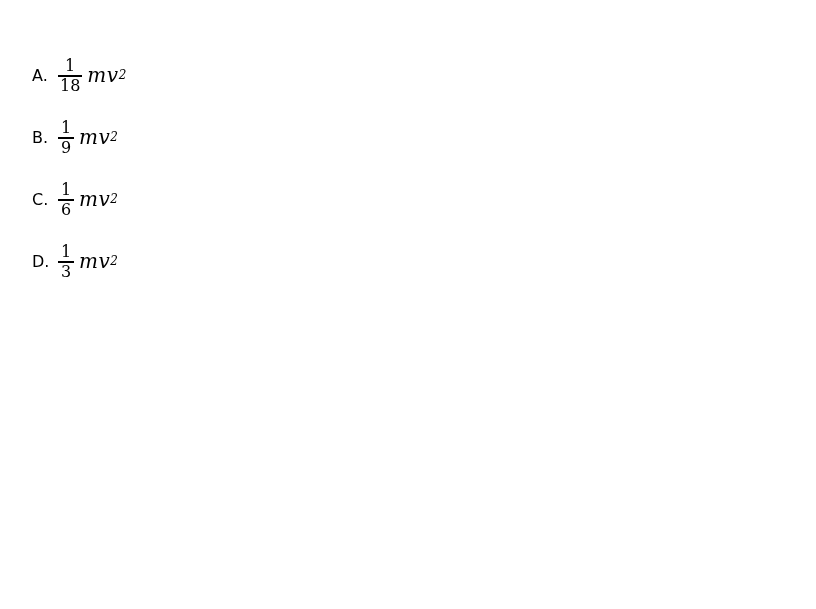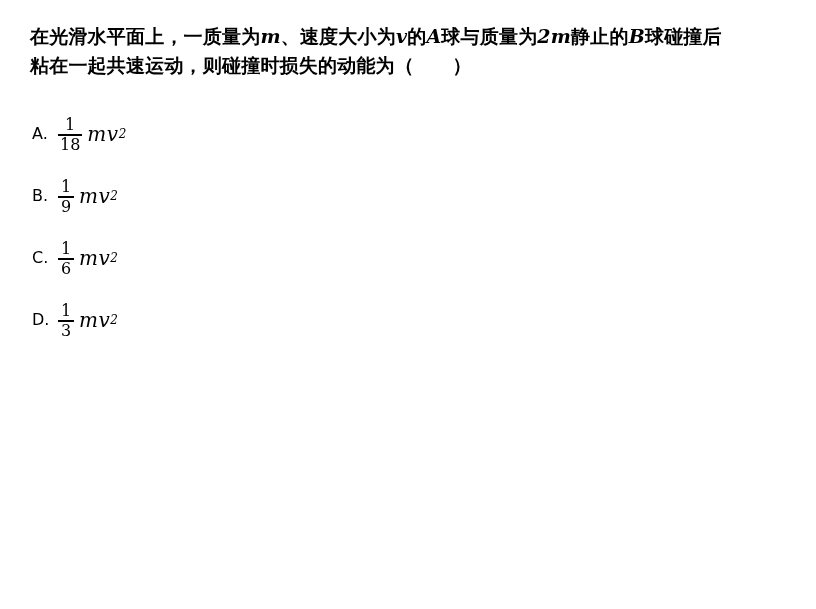--- a/index.html
+++ b/index.html
@@ -92,23 +92,20 @@
     font-size: 12px;
     vertical-align: super;
     font-style: italic;
   }
 </style>
 </head>
 <body>
 
 <div class="page">
 
-  <div class="question-stem">
-    <span>在光滑水平面上，一质量为</span><span class="it">m</span><span>、速度大小为</span><span class="it">v</span><span>的</span><span class="it">A</span><span>球与质量为</span><span class="it">2m</span><span>静止的</span><span class="it">B</span><span>球碰撞后粘在一起共速运动，则碰撞时损失的动能为（　　）</span>
-  </div>
 
   <div class="options">
 
     <div class="option">
       <span class="opt-label">A.</span>
       <span class="math">
         <span class="frac">
           <span class="num">1</span>
           <span class="bar"></span>
           <span class="den">18</span>

